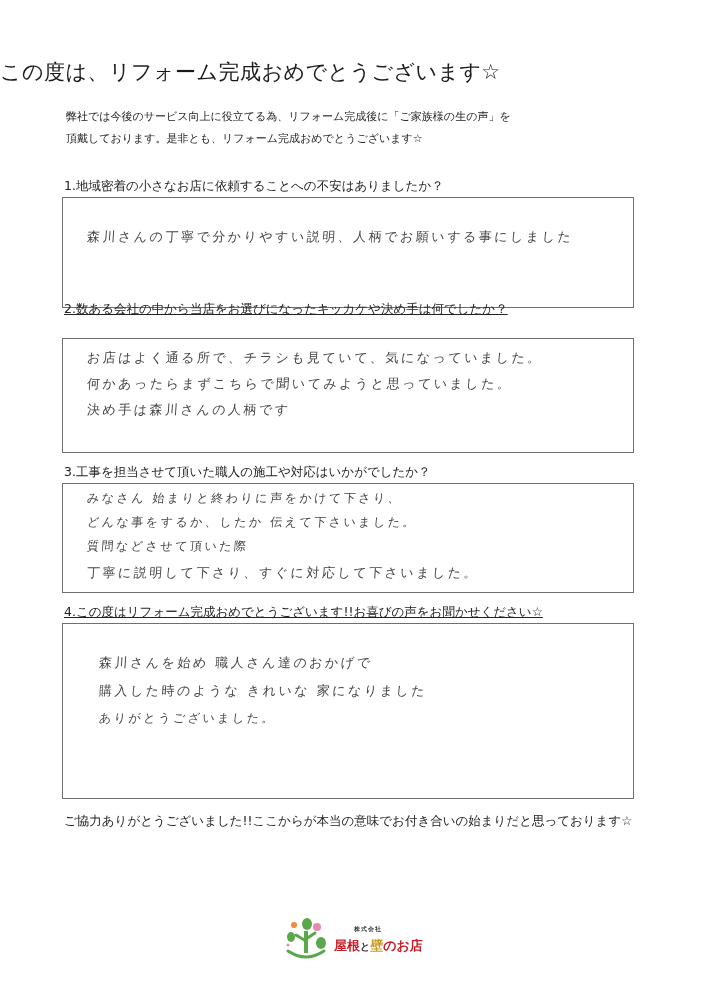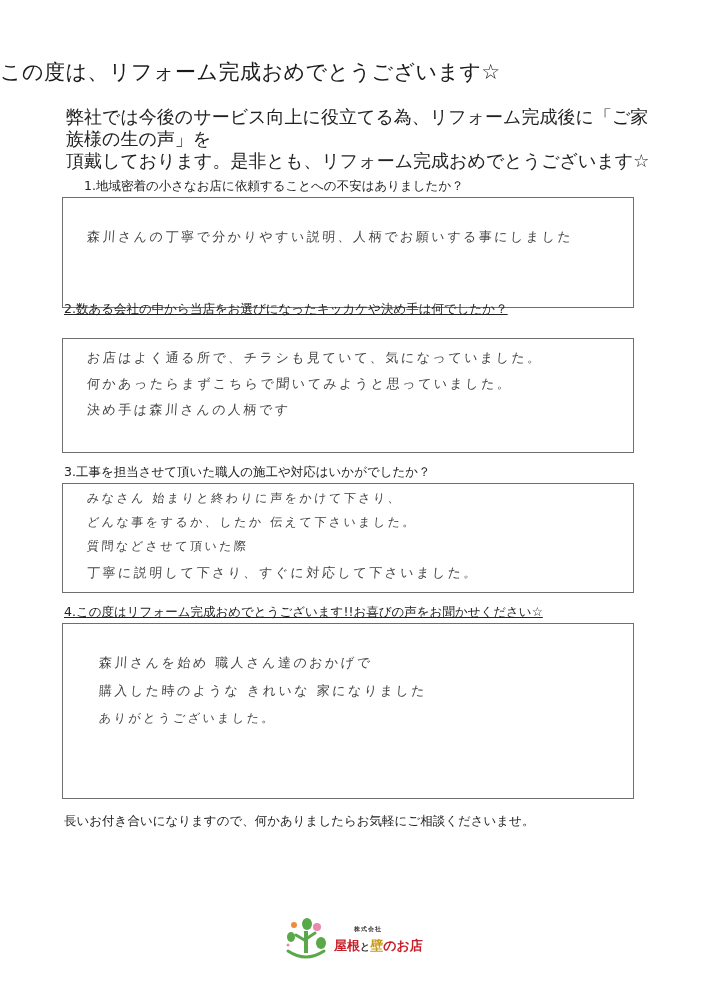--- a/index.html
+++ b/index.html
@@ -7,21 +7,21 @@
       width: 706px; height: 1000px; position: relative; overflow: hidden;
       font-family: "DejaVu Sans", "Liberation Sans", sans-serif;
       color: #222;
     }
     .title {
       position: absolute; left: 0; width: 706px; top: 58px;
       font-size: 21px; color: #1a1a1a; letter-spacing: 0.5px;
     }
     .intro {
       position: absolute; left: 66px; top: 106px; width: 600px;
-      font-size: 18px; line-height: 22px; color: #222;
+      font-size: 11px; line-height: 22px; color: #222;
     }
     .q-label {
       position: absolute; left: 64px; font-size: 12.5px; color: #222;
       white-space: nowrap;
     }
     .answer-box {
       position: absolute; left: 62px; width: 572px;
       border: 1.5px solid #6f6f6f; box-sizing: border-box; background: #fff;
     }
     .hand {
@@ -53,21 +53,21 @@
 </head>
 <body>
 
 <div class="title">この度は、リフォーム完成おめでとうございます☆</div>
 
 <div class="intro">
   <div>弊社では今後のサービス向上に役立てる為、リフォーム完成後に「ご家族様の生の声」を</div>
   <div>頂戴しております。是非とも、リフォーム完成おめでとうございます☆</div>
 </div>
 
-<div class="q-label" style="top:178px;margin-left:20px;">1.地域密着の小さなお店に依頼することへの不安はありましたか？</div>
+<div class="q-label" style="top:178px;">1.地域密着の小さなお店に依頼することへの不安はありましたか？</div>
 <div class="answer-box" style="top:197px;height:111px;">
   <div class="hand" style="left:24px;top:30px;">森川さんの丁寧で分かりやすい説明、人柄でお願いする事にしました</div>
 </div>
 
 <div class="q-label" style="top:301px;text-decoration:underline;">2.数ある会社の中から当店をお選びになったキッカケや決め手は何でしたか？</div>
 <div class="answer-box" style="top:338px;height:115px;">
   <div class="hand" style="left:24px;top:10px;">お店はよく通る所で、チラシも見ていて、気になっていました。</div>
   <div class="hand" style="left:24px;top:36px;">何かあったらまずこちらで聞いてみようと思っていました。</div>
   <div class="hand" style="left:24px;top:62px;">決め手は森川さんの人柄です</div>
 </div>
@@ -81,21 +81,21 @@
 </div>
 
 <div class="q-label" style="top:604px;text-decoration:underline;">4.この度はリフォーム完成おめでとうございます!!お喜びの声をお聞かせください☆</div>
 <div class="answer-box" style="top:623px;height:176px;">
   <div class="hand" style="left:36px;top:30px;">森川さんを始め 職人さん達のおかげで</div>
   <div class="hand" style="left:36px;top:58px;">購入した時のような きれいな 家になりました</div>
   <div class="hand" style="left:36px;top:86px;font-size:12px;">ありがとうございました。</div>
 </div>
 
 <div class="closing">
-  <div>長いお付き合いになりますので、何かありましたらお気軽にご相談くださいませ。</div>
+  <div>ご協力ありがとうございました!!ここからが本当の意味でお付き合いの始まりだと思っております☆</div>
 </div>
 
 <div class="logo">
   <svg class="logo-mark" viewBox="0 0 48 48">
     <path d="M6 36 Q24 48 42 36" stroke="#5aa84a" stroke-width="3" fill="none" stroke-linecap="round"></path>
     <rect x="22" y="16" width="4" height="22" fill="#5aa84a"></rect>
     <path d="M24 26 L14 20" stroke="#5aa84a" stroke-width="3" stroke-linecap="round"></path>
     <path d="M24 24 L33 18" stroke="#5aa84a" stroke-width="3" stroke-linecap="round"></path>
     <ellipse cx="25" cy="9" rx="5" ry="6" fill="#5aa84a"></ellipse>
     <ellipse cx="9" cy="22" rx="4" ry="5" fill="#5aa84a"></ellipse>

